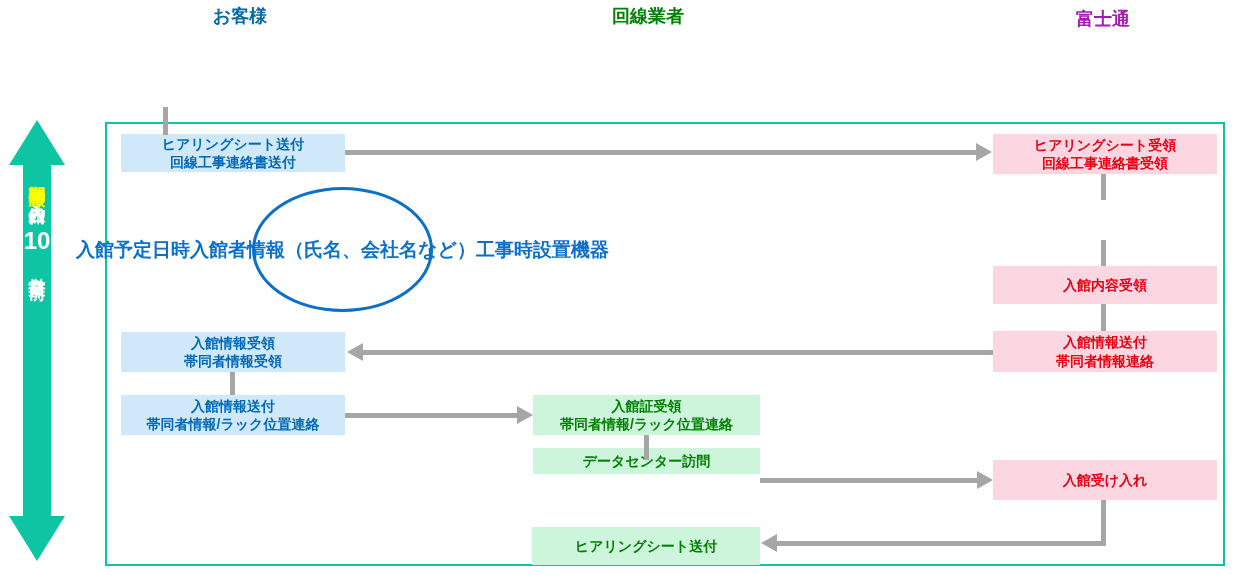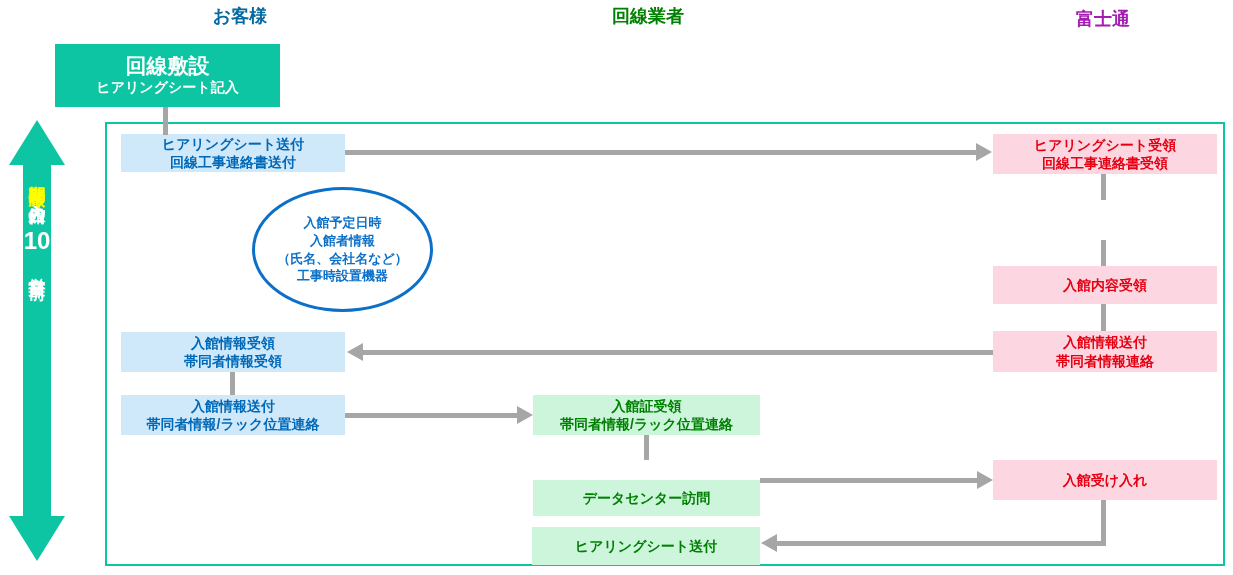--- a/index.html
+++ b/index.html
@@ -33,42 +33,38 @@
 
   .box { position:absolute; display:flex; flex-direction:column; justify-content:center; align-items:center;
          text-align:center; font-weight:bold; font-size:14px; line-height:1.32; }
   .box span { display:block; white-space:nowrap; }
   .b-blue  { background:#cfe9fb; color:#0068b7; }
   .b-pink  { background:#fcd7e2; color:#e60012; }
   .b-green { background:#ccf5dc; color:#008000; }
 
   .note-circle { position:absolute; left:252px; top:187px; width:181px; height:125px; background:#ffffff;
                  border:3px solid #0c70c8; border-radius:50%; color:#0c70c8;
-                 display:flex; flex-direction:column; justify-content:center; align-items:center;
-                 font-size:13px; font-weight:bold; line-height:1.35; text-align:center; }
+                 display:flex; flex-direction:row; justify-content:center; align-items:center;
+                 font-size:19px; font-weight:bold; line-height:1.35; text-align:center; }
   .note-circle span { display:block; white-space:nowrap; }
 
   .cn { position:absolute; background:#a6a6a6; }
   .ah { position:absolute; width:0; height:0; border-top:9px solid transparent; border-bottom:9px solid transparent; }
   .ah-right { border-left:16px solid #a6a6a6; }
   .ah-left  { border-right:16px solid #a6a6a6; }
 </style>
 </head>
 <body>
 
 <div class="page">
 
   <div class="lane-header lh-customer">お客様</div>
   <div class="lane-header lh-carrier">回線業者</div>
   <div class="lane-header lh-fujitsu">富士通</div>
 
-  <div class="start-box">
-    <div class="start-title">回線敷設</div>
-    <div class="start-sub">ヒアリングシート記入</div>
-  </div>
 
   <div class="frame"></div>
 
   <div class="dl-head-up"></div>
   <div class="dl-shaft"></div>
   <div class="dl-head-down"></div>
   <div class="dl-text">
     <div class="vtxt ytxt">期間厳守</div>
     <div class="vtxt">入館日の</div>
     <div class="numtxt">10</div>
@@ -92,21 +88,21 @@
     <span>入館予定日時</span>
     <span>入館者情報</span>
     <span>（氏名、会社名など）</span>
     <span>工事時設置機器</span>
   </div>
 
   <div class="box b-green" style="left:533px;top:395px;width:227px;height:40px">
     <span>入館証受領</span>
     <span>帯同者情報/ラック位置連絡</span>
   </div>
-  <div class="box b-green" style="left:533px;top:480px;width:227px;height:36px">
+  <div class="box b-green" style="left:533px;top:448px;width:227px;height:26px">
     <span>データセンター訪問</span>
   </div>
   <div class="box b-green" style="left:532px;top:527px;width:228px;height:38px">
     <span>ヒアリングシート送付</span>
   </div>
 
   <div class="box b-pink" style="left:993px;top:134px;width:224px;height:40px">
     <span>ヒアリングシート受領</span>
     <span>回線工事連絡書受領</span>
   </div>

